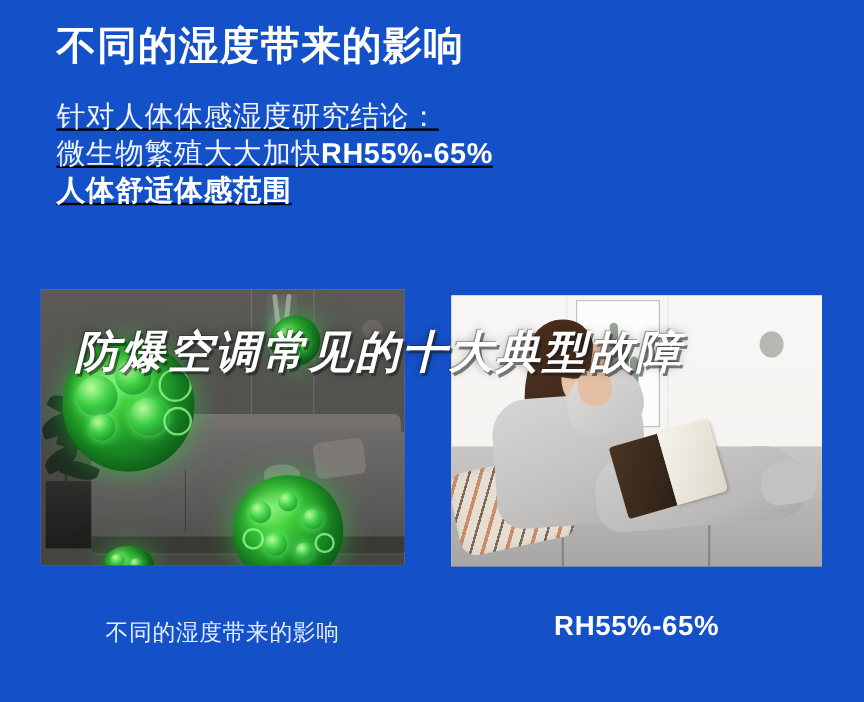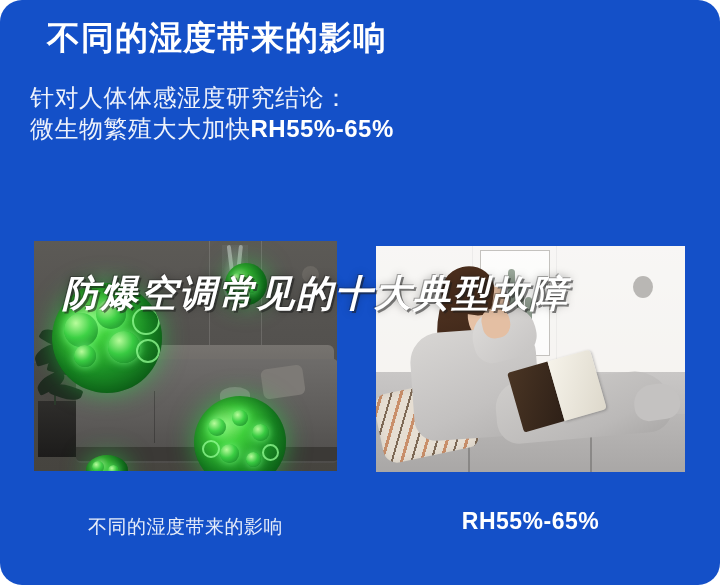--- a/index.html
+++ b/index.html
@@ -27,23 +27,24 @@
     font-weight: 700;
     color: #ffffff;
     letter-spacing: 1px;
     line-height: 1.2;
     white-space: nowrap;
   }
 
   
   .body-copy {
     position: absolute;
-    left: 30px;
+    left: 47px;
     top: 82px;
     width: 420px;
+    text-decoration: underline;
   }
   .body-line {
     font-size: 24px;
     line-height: 31px;
     color: #eef2fb;
     white-space: nowrap;
     letter-spacing: 0.5px;
   }
   .body-line.strong {
     font-weight: 700;
@@ -364,27 +365,28 @@
     margin-top: 6px;
     font-size: 19px;
     color: #e6ecf9;
     letter-spacing: 0.5px;
     white-space: nowrap;
   }
 </style>
 </head>
 <body>
 
-<div id="poster" style="background: rgb(20, 80, 200); border-radius: 22px;">
+<div id="poster" style="background: rgb(20, 80, 200);">
 
   <div class="headline">不同的湿度带来的影响</div>
 
   <div class="body-copy">
     <div class="body-line">针对人体体感湿度研究结论：</div>
     <div class="body-line"><span>微生物繁殖大大加快</span><span class="bold-inline">RH55%-65%</span></div>
+    <div class="body-line strong">人体舒适体感范围</div>
   </div>
 
   <div class="photo" id="photo-left">
     <div class="room-dark">
       <div class="wall-panel wp1"></div>
       <div class="wall-panel wp2"></div>
       <div class="wall-panel wp3"></div>
       <div class="dk-vase"></div>
       <div class="dk-knob"></div>
 

